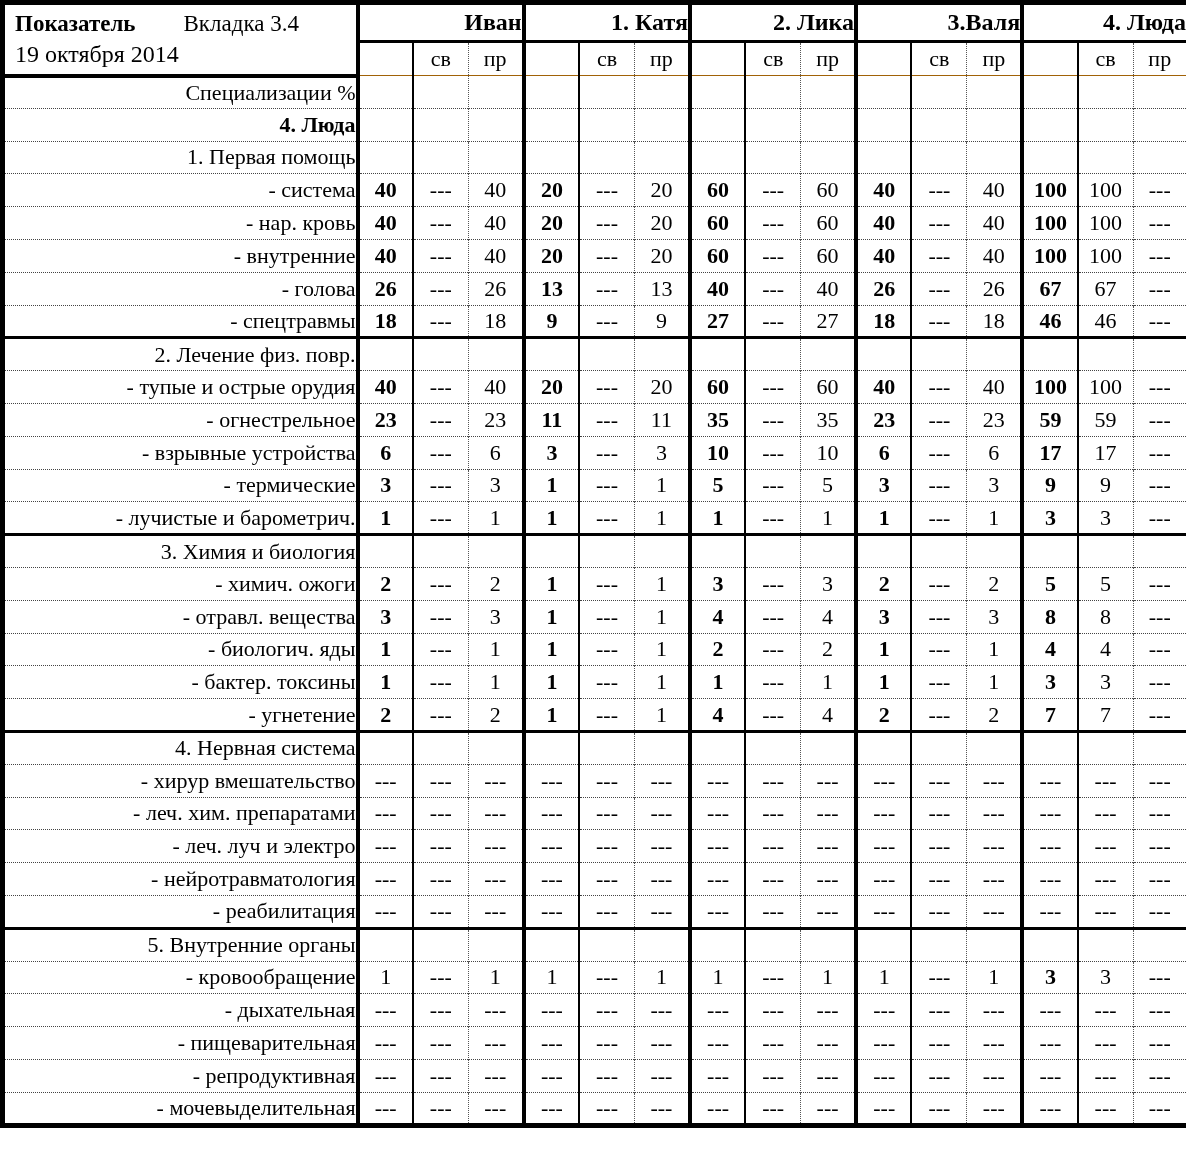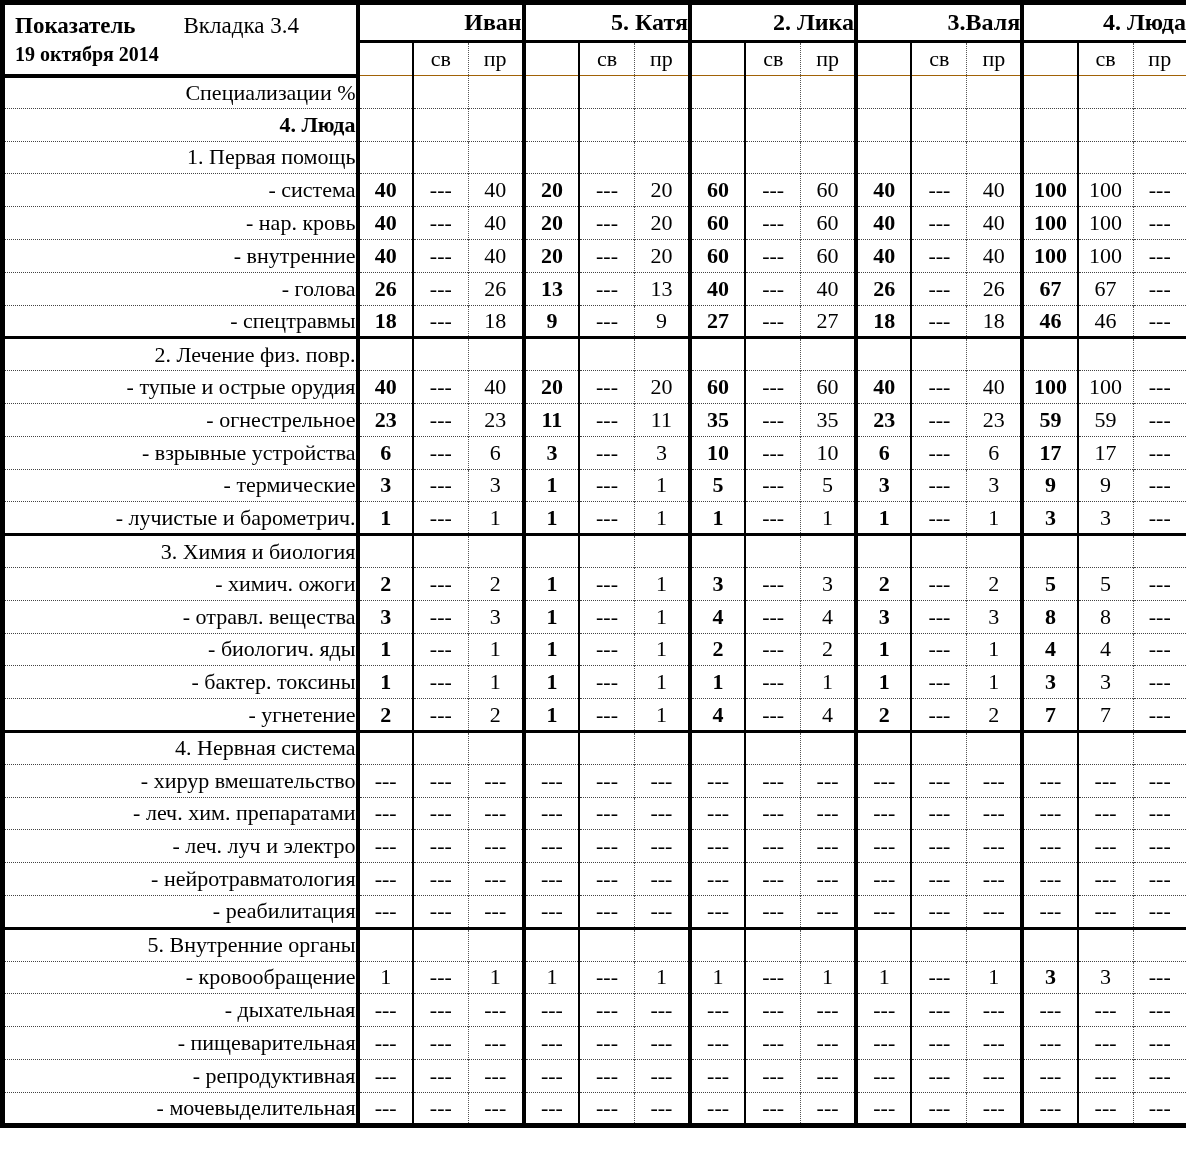--- a/index.html
+++ b/index.html
@@ -61,21 +61,21 @@
     font-weight:normal;
     padding:2px 8px 2px 10px;
   }
   .corner-top{
     display:flex;
     align-items:baseline;
     font-size:23px;
   }
   .corner-top .t1{font-weight:bold;}
   .corner-top .t2{margin-left:48px;font-weight:normal;}
-  .corner-date{font-size:20px;font-weight:bold;margin-top:4px;}
+  .corner-date{font-size:24px;font-weight:normal;margin-top:4px;}
 </style>
 </head>
 <body>
 
 <div class="page">
   <table>
     <colgroup id="cols">
         <col class="col-label">
         <col class="col-data">
         <col class="col-data">
@@ -96,21 +96,21 @@
     <thead>
       <tr class="r1" id="head-row-1">
         <th class="corner" rowspan="2">
           <div class="corner-top">
             <span class="t1">Показатель</span>
             <span class="t2">Вкладка 3.4</span>
           </div>
           <div class="corner-date">19 октября 2014</div>
         </th>
       <th colspan="3" class="person">Иван</th>
-          <th colspan="3" class="person">5. Катя</th>
+          <th colspan="3" class="person">1. Катя</th>
           <th colspan="3" class="person">2. Лика</th>
           <th colspan="3" class="person">3.Валя</th>
           <th colspan="3" class="person">4. Люда</th>
         </tr>
       <tr class="r2" id="head-row-2">
           <th class="sub c0"></th>
           <th class="sub c1">св</th>
           <th class="sub c2">пр</th>
           <th class="sub c0"></th>
           <th class="sub c1">св</th>

